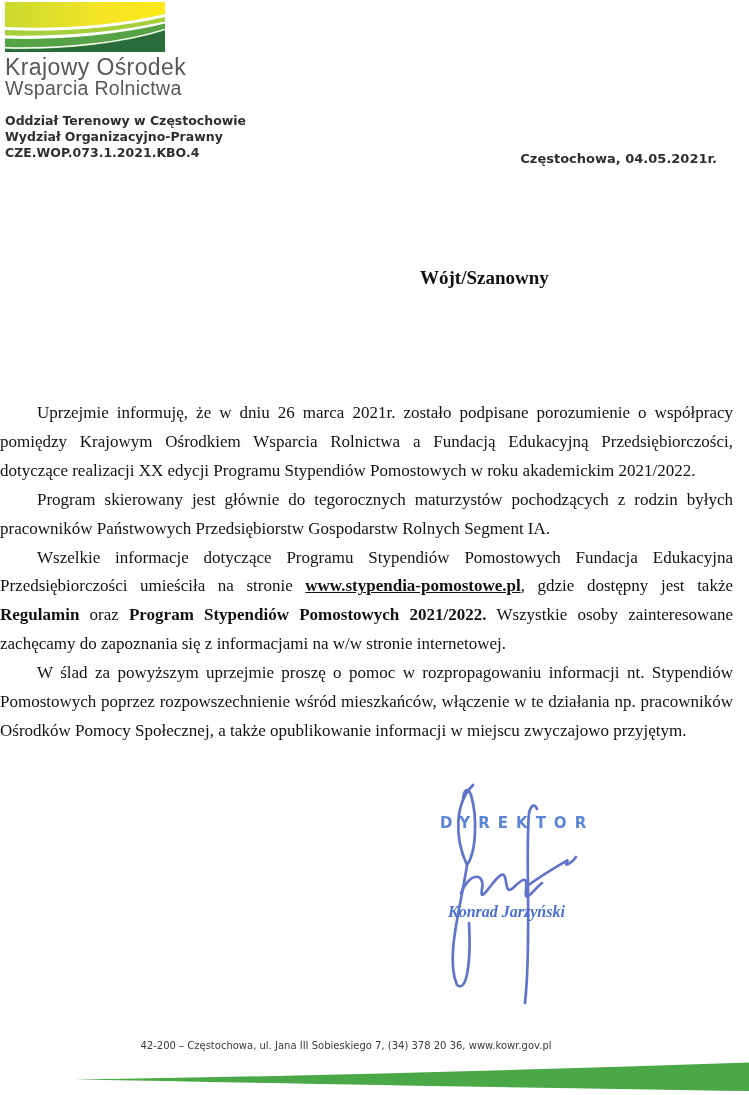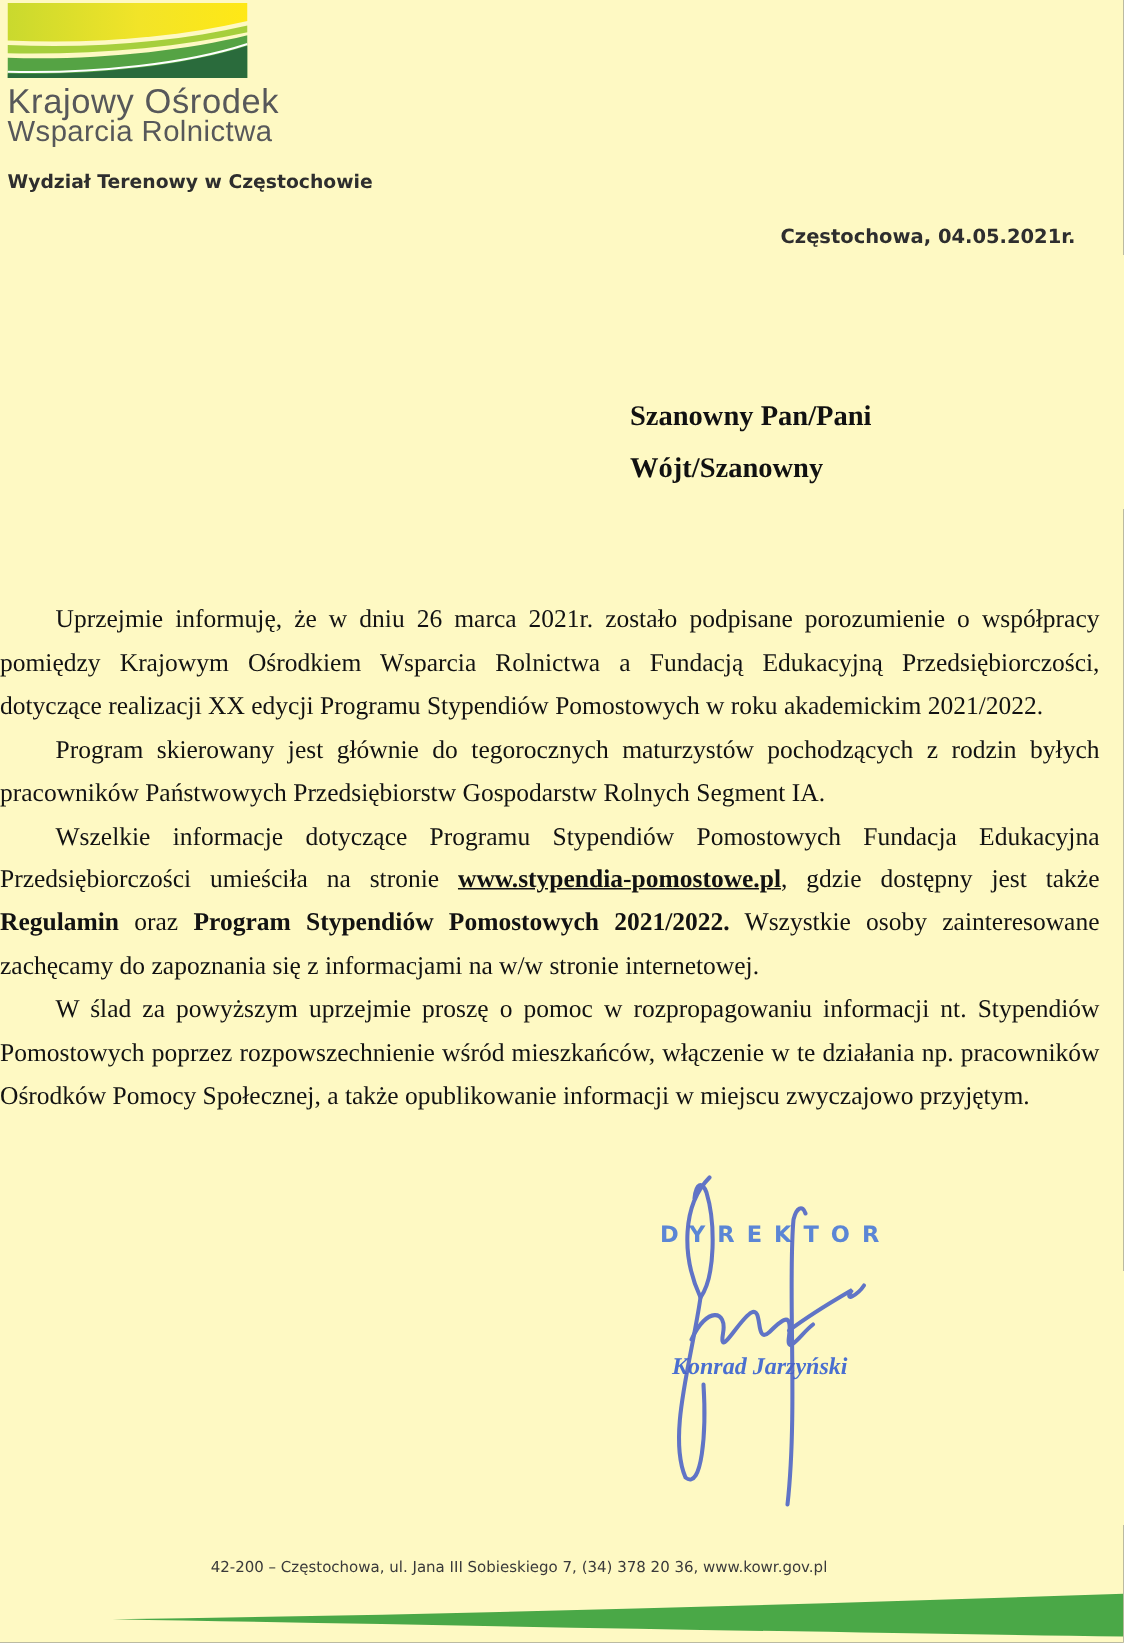--- a/index.html
+++ b/index.html
@@ -1,18 +1,18 @@
 <!DOCTYPE html>
 <html><head>
 <meta charset="utf-8">
 <style>
   html,body{margin:0;padding:0;background:#888;}
   .page{
     position:relative;width:749px;height:1095px;margin:0 auto;
-    background:#fef9c3;overflow:hidden;
+    background:#ffffff;overflow:hidden;
     font-family:"Liberation Serif",serif;color:#141414;
   }
   
   .logo-svg{position:absolute;left:5px;top:2px;width:160px;height:50px;}
   .logo-name{position:absolute;left:5px;color:#57585a;font-family:"Liberation Sans",sans-serif;line-height:1;}
   .logo-name.l1{top:56px;font-size:23px;letter-spacing:.4px;}
   .logo-name.l2{top:79px;font-size:19.5px;letter-spacing:.3px;}
   .office-block{
     position:absolute;left:5px;top:113px;
     font-family:"DejaVu Sans",sans-serif;font-weight:bold;font-size:12.5px;
@@ -68,27 +68,28 @@
     <path d="M0,0 H160 V12 C112,23 58,27.5 0,25 Z" fill="url(#yg)"></path>
     <path d="M0,28 C58,30.5 112,26 160,15 L160,19.5 C112,30 58,34.5 0,33.5 Z" fill="#a6cf3c"></path>
     <path d="M0,36.5 C55,38.5 115,32.5 160,21.5 L160,50 H0 Z" fill="#55a344"></path>
     <path d="M0,47 C60,48.5 120,41.5 160,28.5 L160,50 H0 Z" fill="#2a6b3c"></path>
     <path d="M0,45.8 C60,47.3 120,40.3 160,27.3" fill="none" stroke="#ffffff" stroke-width="1.4"></path>
   </svg>
   <div class="logo-name l1">Krajowy Ośrodek</div>
   <div class="logo-name l2">Wsparcia Rolnictwa</div>
 
   <div class="office-block">
-    <div>Wydział Terenowy w Częstochowie</div>
+    <div>Oddział Terenowy w Częstochowie</div>
+    <div>Wydział Organizacyjno-Prawny</div>
+    <div>CZE.WOP.073.1.2021.KBO.4</div>
   </div>
 
   <div class="date-line">Częstochowa, 04.05.2021r.</div>
 
   <div class="addressee">
-    <div>Szanowny Pan/Pani</div>
     <div>Wójt/Szanowny</div>
   </div>
 
   <div class="body-text">
     <p><span>Uprzejmie informuję, że w dniu 26 marca 2021r. zostało podpisane porozumienie o współpracy pomiędzy Krajowym Ośrodkiem Wsparcia Rolnictwa a Fundacją Edukacyjną Przedsiębiorczości, dotyczące realizacji XX edycji Programu Stypendiów Pomostowych w roku akademickim 2021/2022.</span></p>
     <p><span>Program skierowany jest głównie do tegorocznych maturzystów pochodzących z rodzin byłych pracowników Państwowych Przedsiębiorstw Gospodarstw Rolnych Segment IA.</span></p>
     <p><span>Wszelkie informacje dotyczące Programu Stypendiów Pomostowych Fundacja Edukacyjna Przedsiębiorczości umieściła na stronie </span><span style="font-weight: bold; text-decoration: underline;">www.stypendia-pomostowe.pl</span><span>, gdzie dostępny jest także </span><span style="font-weight: bold;">Regulamin</span><span> oraz </span><span style="font-weight: bold;">Program Stypendiów Pomostowych 2021/2022.</span><span> Wszystkie osoby zainteresowane zachęcamy do zapoznania się z informacjami na w/w stronie internetowej.</span></p>
     <p><span>W ślad za powyższym uprzejmie proszę o pomoc w rozpropagowaniu informacji nt. Stypendiów Pomostowych poprzez rozpowszechnienie wśród mieszkańców, włączenie w te działania np. pracowników Ośrodków Pomocy Społecznej, a także opublikowanie informacji w miejscu zwyczajowo przyjętym.</span></p>
   </div>
 

